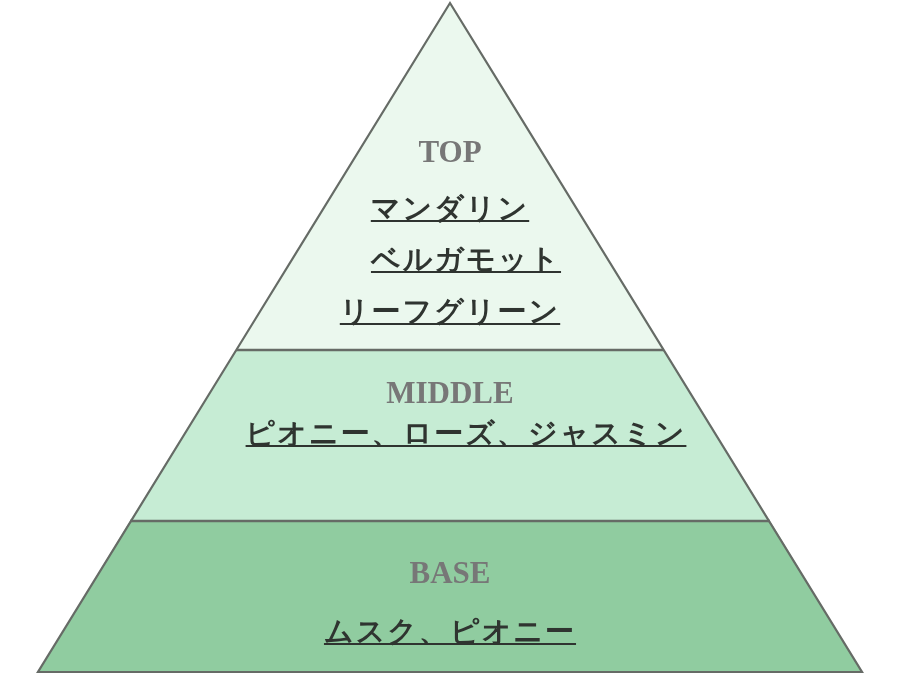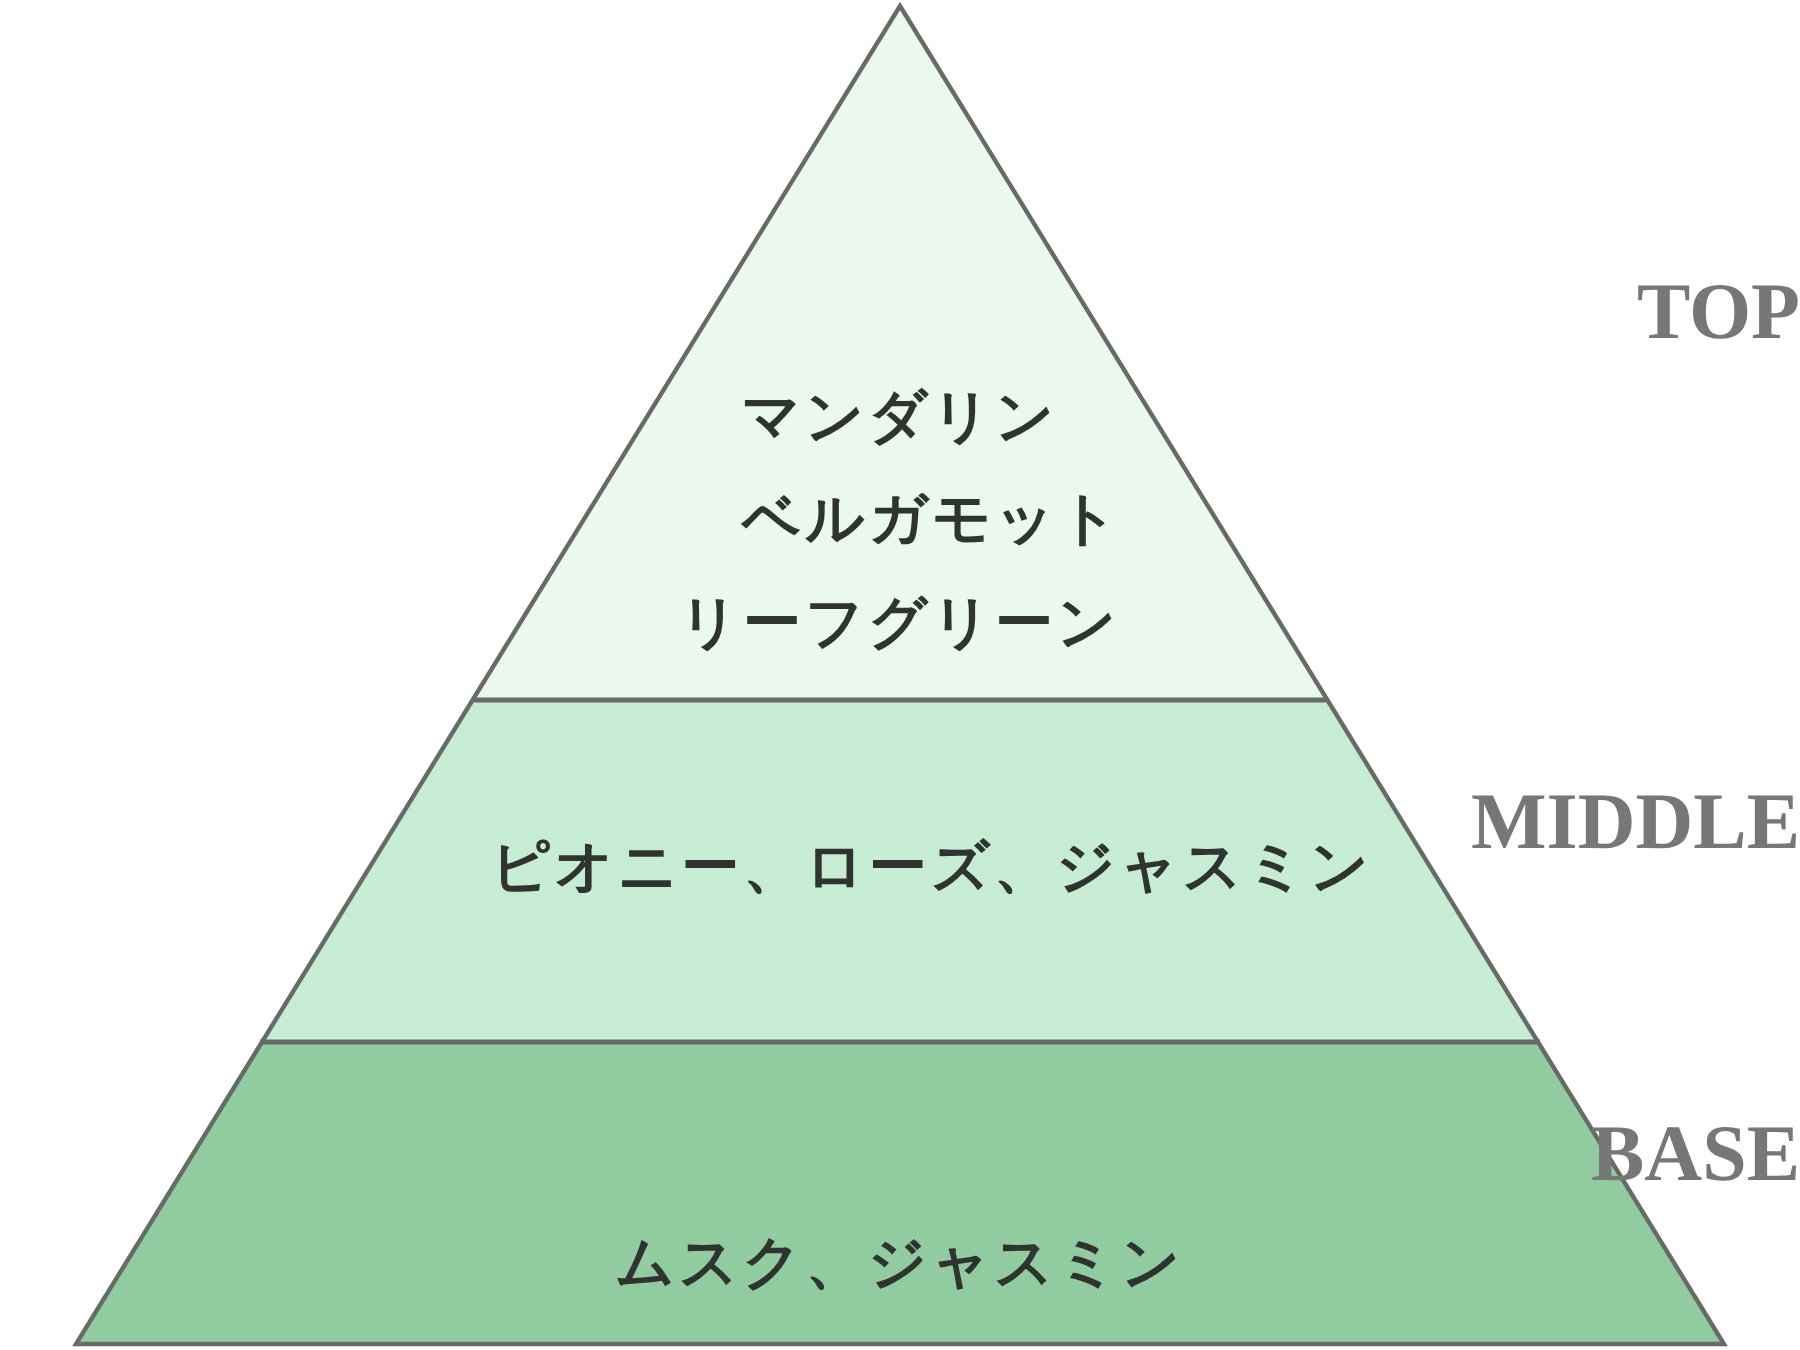--- a/index.html
+++ b/index.html
@@ -18,39 +18,40 @@
       position: absolute;
       left: 0;
       top: 0;
       width: 900px;
       height: 675px;
     }
     .tier-label {
       position: absolute;
       left: 0;
       width: 900px;
-      text-align: right;
+      text-align: center;
       font-family: "Liberation Serif", "DejaVu Serif", serif;
       font-weight: bold;
-      font-size: 40px;
+      font-size: 31px;
       color: #777777;
       line-height: 1;
       letter-spacing: 0px;
     }
     .tier-note {
       position: absolute;
       left: 0;
       width: 900px;
       text-align: center;
       font-family: "DejaVu Serif", "Liberation Serif", serif;
       font-weight: bold;
       font-size: 29px;
       color: #2f3430;
       line-height: 1;
       letter-spacing: 2px;
+      text-decoration: underline;
     }
   </style>
 </head>
 <body>
 
 <svg id="pyramid-svg" viewBox="0 0 900 675" xmlns="http://www.w3.org/2000/svg">
 
   <polygon points="130,521 770,521 862,672 38,672" fill="#90cca0" stroke="none"></polygon>
 
   <polygon points="236,350 664,350 770,521 130,521" fill="#c6ecd4" stroke="none"></polygon>
@@ -61,17 +62,17 @@
 
   <line x1="236" y1="350" x2="664" y2="350" stroke="#666b66" stroke-width="2.5"></line>
   <line x1="130" y1="521" x2="770" y2="521" stroke="#666b66" stroke-width="2.5"></line>
 </svg>
 
 <div class="tier-label" style="top:136px;">TOP</div>
 <div class="tier-note" style="top:194px;">マンダリン</div>
 <div class="tier-note" style="top:245px;padding-left:16px;">ベルガモット</div>
 <div class="tier-note" style="top:297px;text-align:center;">リーフグリーン</div>
 
-<div class="tier-label" style="top:391px;">MIDDLE</div>
+<div class="tier-label" style="top:377px;">MIDDLE</div>
 <div class="tier-note" style="top:419px;margin-left:16px;">ピオニー、ローズ、ジャスミン</div>
 
 <div class="tier-label" style="top:557px;">BASE</div>
-<div class="tier-note" style="top:617px;">ムスク、ジャスミン</div>
+<div class="tier-note" style="top:617px;">ムスク、ピオニー</div>
 
 </body></html>

